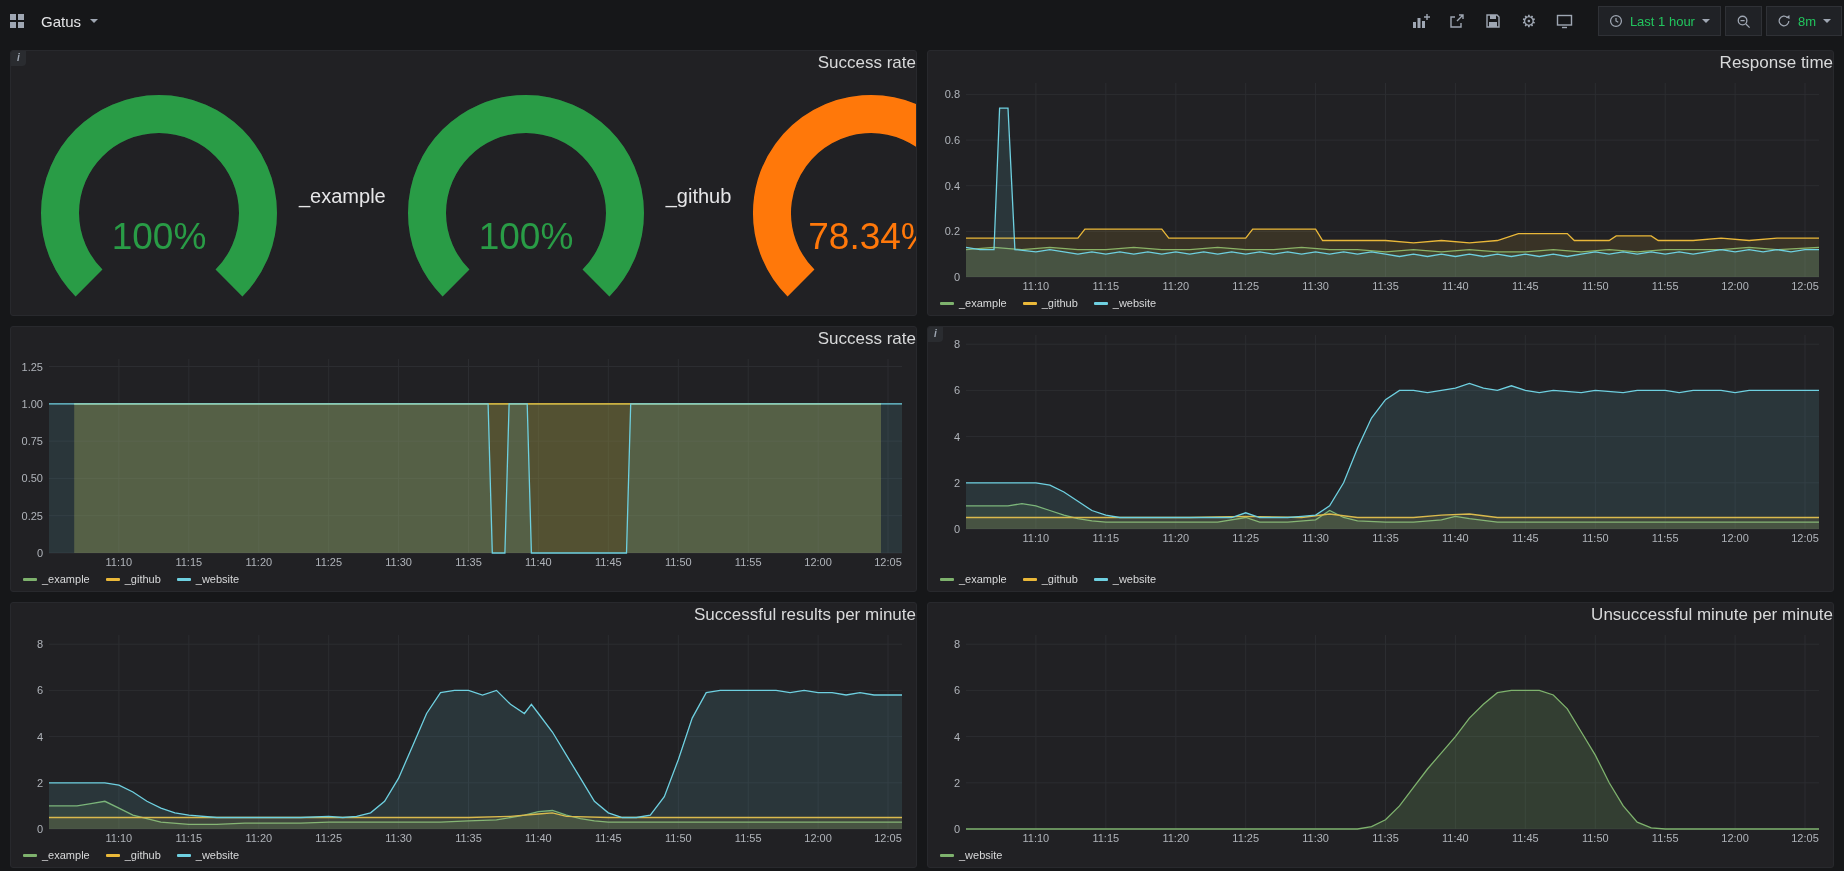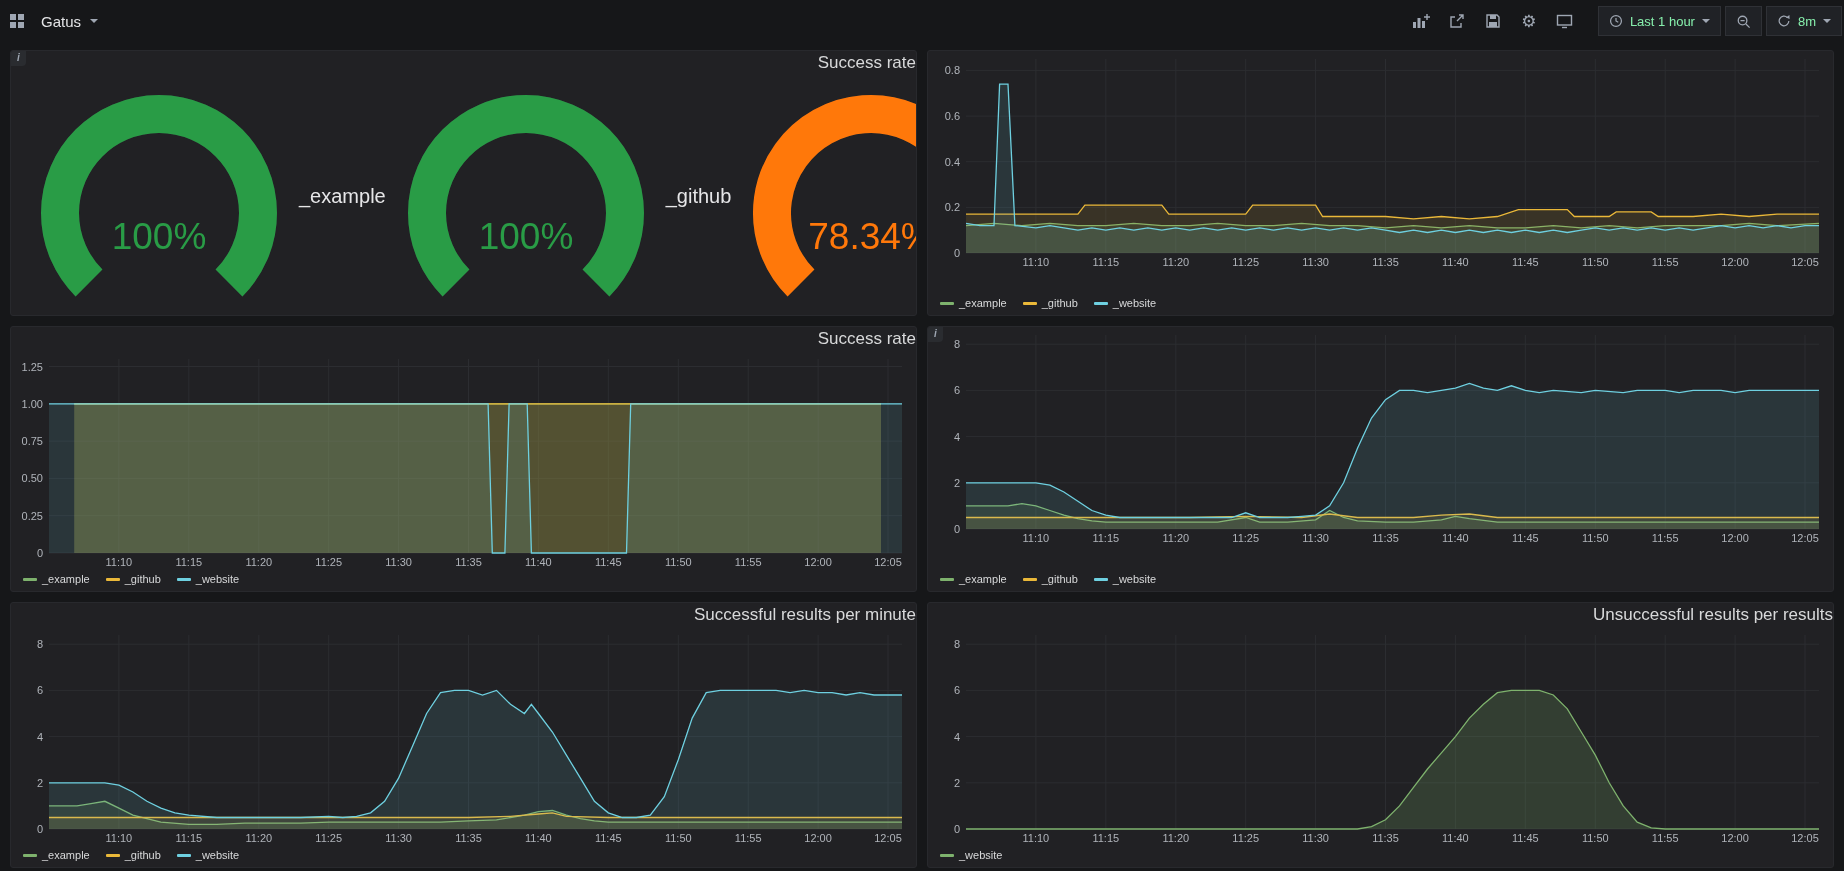--- a/index.html
+++ b/index.html
@@ -10,21 +10,21 @@
     padding:0 2px;background:#161719}
   .nav-left{display:flex;align-items:center;gap:9px}
   .dash-title{font-size:15px;color:#e3e4e6;cursor:pointer}
   .caret{width:0;height:0;border-left:4px solid transparent;border-right:4px solid transparent;
     border-top:4px solid #9fa7b3;display:inline-block}
   .nav-right{display:flex;align-items:center;gap:6px}
   .icon-btn{width:30px;height:30px;display:flex;align-items:center;justify-content:center;
     color:#9fa7b3;cursor:pointer;border-radius:2px}
   .icon-btn svg{stroke:#9fa7b3;fill:none;stroke-width:1.4}
   .nav-btn{border:1px solid #2f3136;background:#202226;height:30px;display:flex;align-items:center;
-    gap:7px;padding:0 10px;font-size:13px;color:#86efac;border-radius:0;cursor:pointer}
+    gap:7px;padding:0 10px;font-size:13px;color:#22c55e;border-radius:0;cursor:pointer}
   .nav-btn svg{stroke:#9fa7b3;fill:none;stroke-width:1.4}
   .gear{font-size:17px;line-height:1;color:#9fa7b3}
   .nav-group{display:flex;align-items:center;gap:4px;margin-left:12px}
   
   .dash{padding:8px 10px 0 10px;display:grid;grid-template-columns:1fr 1fr;
     grid-auto-rows:266px;gap:10px}
   .panel{background:#212124;border:1px solid #28292d;border-radius:3px;position:relative;
     display:flex;flex-direction:column;overflow:hidden}
   .panel-title{height:24px;line-height:24px;text-align:right;font-size:17px;font-weight:500;
     color:#d8d9da;cursor:pointer;flex:0 0 auto}
@@ -148,20 +148,21 @@
             <path d="M 70.00 192.00 A 99 99 0 1 1 210.00 192.00" stroke="#303338" stroke-width="38" fill="none"></path>
             <path d="M 70.00 192.00 A 99 99 0 1 1 236.27 98.92" stroke="#ff780a" stroke-width="38" fill="none"></path>
             <text x="140" y="158" text-anchor="middle" font-size="37" font-weight="500" fill="#ff780a">78.34%</text>
           </svg>
           <div class="gauge-label">_website</div>
         </div>
       </div>
   </section>
 
   <section class="panel">
+    <div class="panel-title">Response time</div>
     <div class="chart-host"><svg width="905" height="220">
           <line class="gl" x1="107.9" y1="8" x2="107.9" y2="202"></line>
           <text class="tk" text-anchor="middle" x="107.9" y="215">11:10</text>
           <line class="gl" x1="177.8" y1="8" x2="177.8" y2="202"></line>
           <text class="tk" text-anchor="middle" x="177.8" y="215">11:15</text>
           <line class="gl" x1="247.8" y1="8" x2="247.8" y2="202"></line>
           <text class="tk" text-anchor="middle" x="247.8" y="215">11:20</text>
           <line class="gl" x1="317.7" y1="8" x2="317.7" y2="202"></line>
           <text class="tk" text-anchor="middle" x="317.7" y="215">11:25</text>
           <line class="gl" x1="387.6" y1="8" x2="387.6" y2="202"></line>
@@ -391,21 +392,21 @@
           <span>_github</span>
         </span>
         <span class="li">
           <span class="sw" style="background:#6ed0e0"></span>
           <span>_website</span>
         </span>
       </div>
   </section>
 
   <section class="panel">
-    <div class="panel-title">Unsuccessful results per results</div>
+    <div class="panel-title">Unsuccessful minute per minute</div>
     <div class="chart-host"><svg width="905" height="220">
           <line class="gl" x1="107.9" y1="8" x2="107.9" y2="202"></line>
           <text class="tk" text-anchor="middle" x="107.9" y="215">11:10</text>
           <line class="gl" x1="177.8" y1="8" x2="177.8" y2="202"></line>
           <text class="tk" text-anchor="middle" x="177.8" y="215">11:15</text>
           <line class="gl" x1="247.8" y1="8" x2="247.8" y2="202"></line>
           <text class="tk" text-anchor="middle" x="247.8" y="215">11:20</text>
           <line class="gl" x1="317.7" y1="8" x2="317.7" y2="202"></line>
           <text class="tk" text-anchor="middle" x="317.7" y="215">11:25</text>
           <line class="gl" x1="387.6" y1="8" x2="387.6" y2="202"></line>

